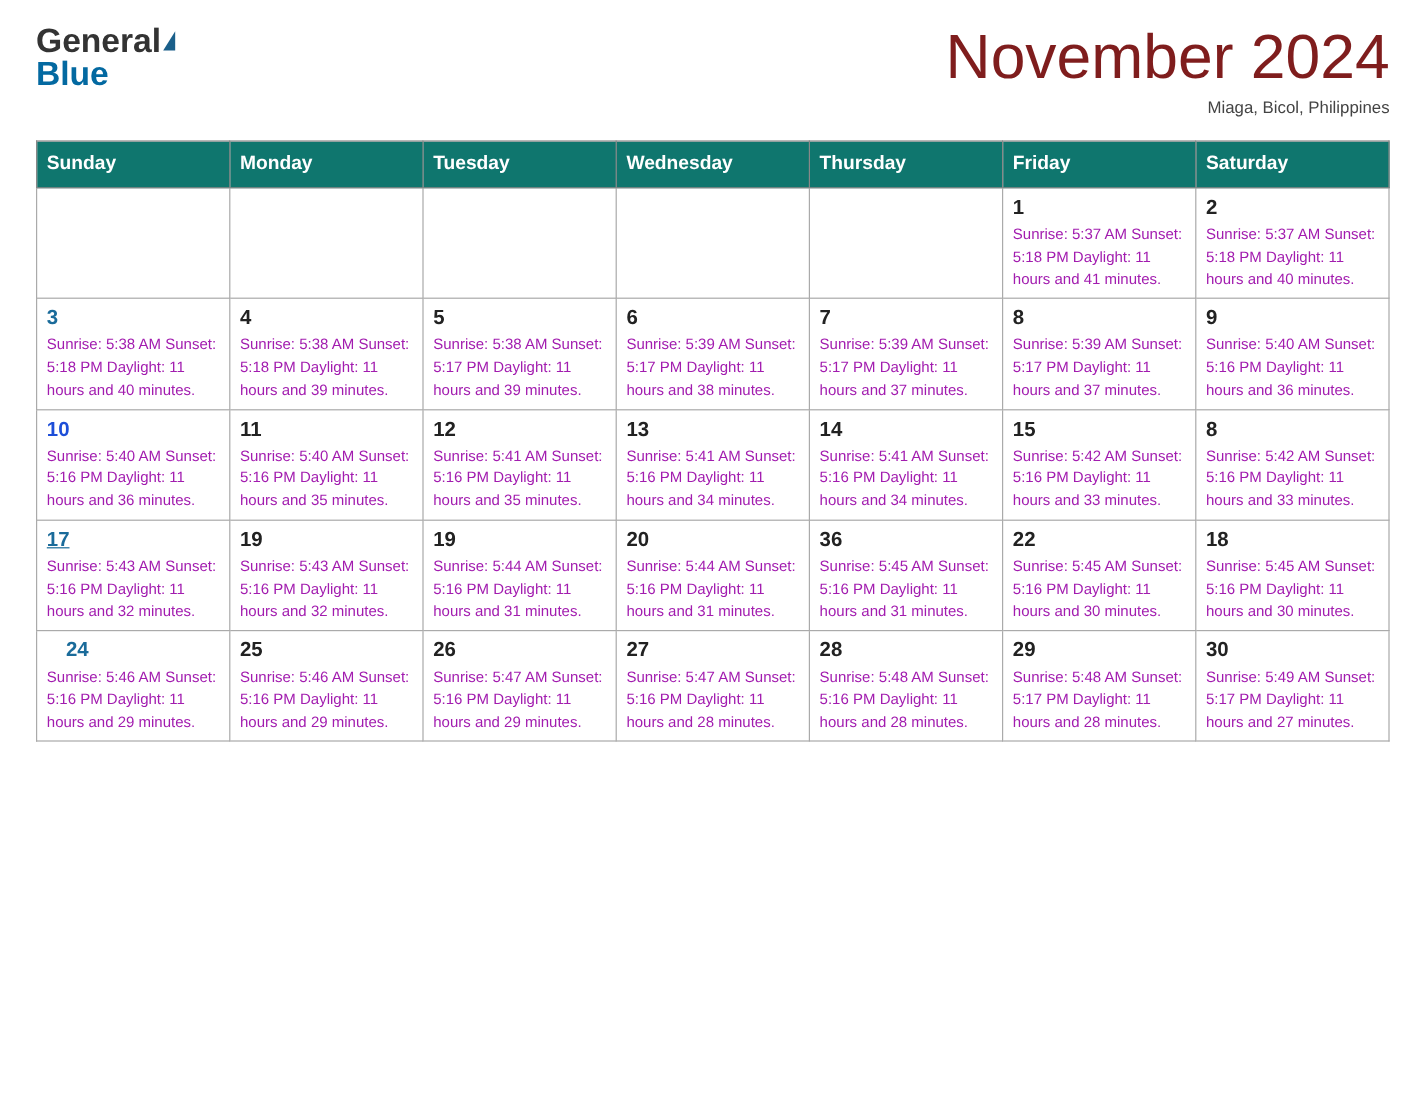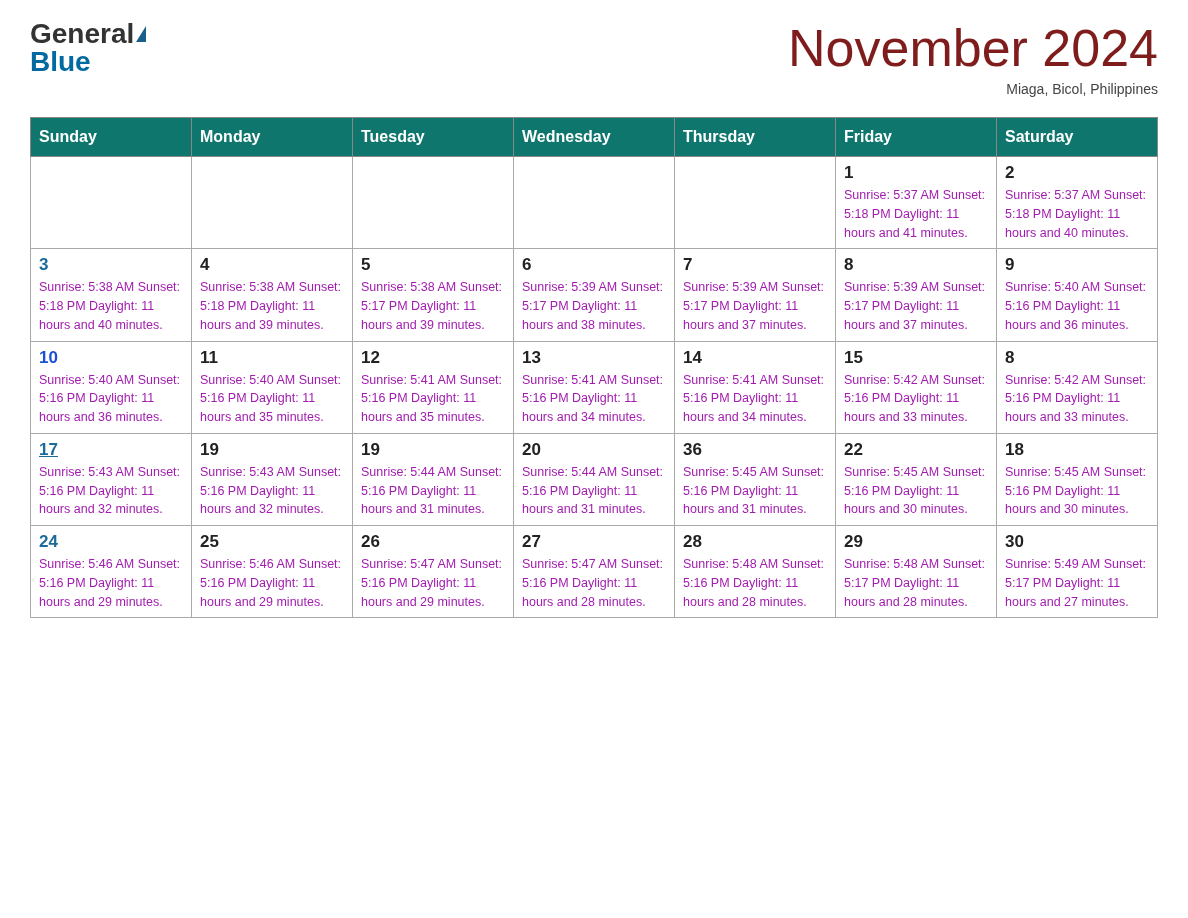--- a/index.html
+++ b/index.html
@@ -277,21 +277,21 @@
         </td>
         <td>
           <span class="day-number">18</span>
           <div class="day-info">Sunrise: 5:45 AM
 Sunset: 5:16 PM
 Daylight: 11 hours and 30 minutes.</div>
         </td>
       </tr>
       <tr>
         <td>
-          <span class="day-number" style="color: rgb(26, 107, 154);">24</span>
+          <span class="day-number" style="color: rgb(26, 107, 154); margin-left: 16px;">24</span>
           <div class="day-info">Sunrise: 5:46 AM
 Sunset: 5:16 PM
 Daylight: 11 hours and 29 minutes.</div>
         </td>
         <td>
           <span class="day-number">25</span>
           <div class="day-info">Sunrise: 5:46 AM
 Sunset: 5:16 PM
 Daylight: 11 hours and 29 minutes.</div>
         </td>

